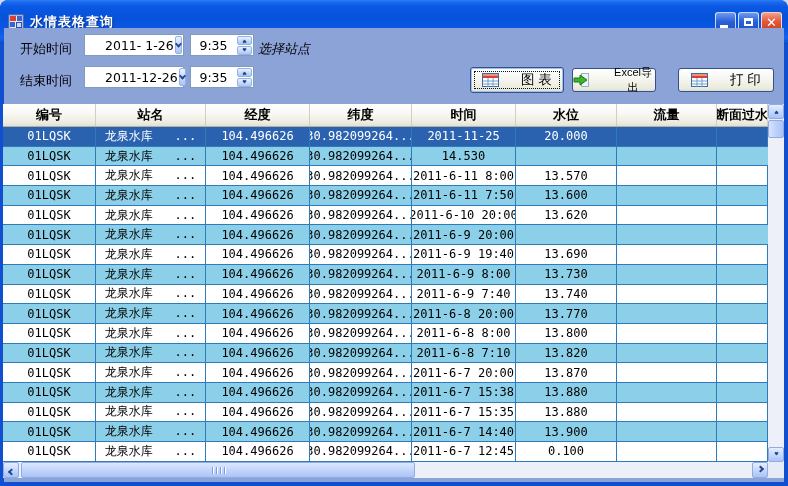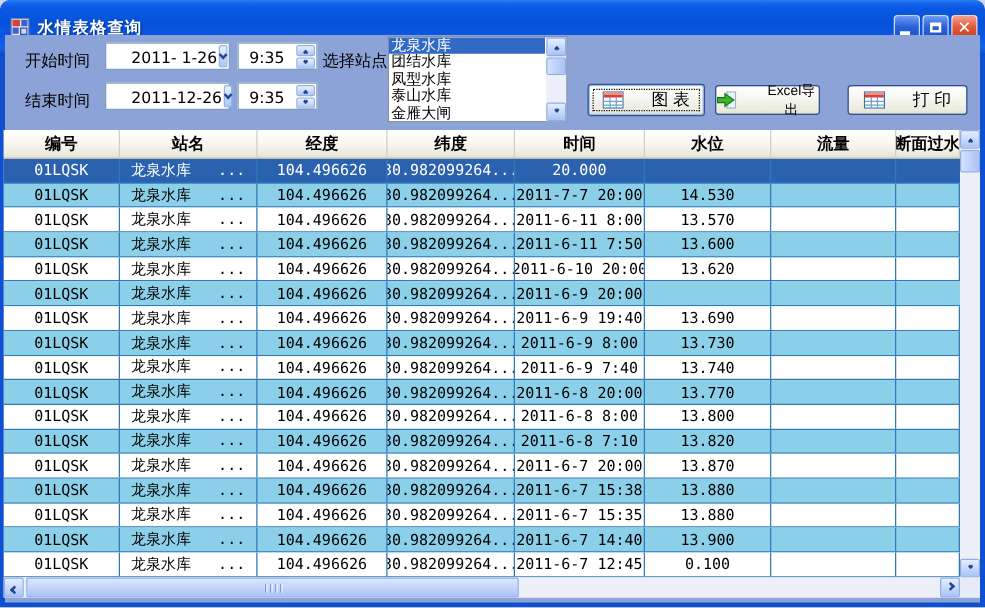--- a/index.html
+++ b/index.html
@@ -157,55 +157,22 @@
       <span class="spin-col">
         <span class="mini-btn spin-btn">
             <i class="chev up sm"></i>
           </span>
         <span class="mini-btn spin-btn">
             <i class="chev down sm"></i>
           </span>
       </span>
     </div>
 
-    <span class="lbl" style="left:254px; top:12px;">选择站点</span>
-
-    <div class="listbox">
-      <div class="list-items">
-
-          <div class="list-item selected">
-            <span>龙泉水库</span>
-          </div>
-
-          <div class="list-item">
-            <span>团结水库</span>
-          </div>
-
-          <div class="list-item">
-            <span>凤型水库</span>
-          </div>
-
-          <div class="list-item">
-            <span>泰山水库</span>
-          </div>
-
-          <div class="list-item">
-            <span>金雁大闸</span>
-          </div>
-        </div>
-      <div class="sb-v">
-        <span class="sb-btn" style="top:0;">
-            <i class="chev up sm"></i>
-          </span>
-        <span class="sb-thumb" style="top:16px; height:14px;"></span>
-        <span class="sb-btn" style="bottom:0; top:auto;">
-            <i class="chev down sm"></i>
-          </span>
-      </div>
-    </div>
+    <span class="lbl" style="left:254px; top:12px;font-style:italic;">选择站点</span>
+
 
     <button class="xp-btn focus" style="left:466px; top:39px; width:94px; height:26px;">
       <span class="tbl-icon">
         <svg width="17" height="14" viewBox="0 0 17 14">
           <rect x="0.5" y="0.5" width="16" height="13" fill="#fff" stroke="#3a6ea5"></rect>
           <rect x="1" y="1" width="15" height="2" fill="#f0907c"></rect>
           <rect x="1" y="3" width="15" height="2" fill="#d8413a"></rect>
           <path d="M6 5v9 M11 5v9 M1 8h15 M1 11h15" stroke="#6f9fd0" stroke-width="1" fill="none"></path>
         </svg>
       </span>
@@ -246,31 +213,31 @@
         <div class="hcell">断面过水</div>
       </div>
 
       <div class="grid-body">
 
           <div class="grid-row grid-cols selected">
             <div class="cell">01LQSK</div>
             <div class="cell">龙泉水库   ...</div>
             <div class="cell">104.496626</div>
             <div class="cell">30.982099264...</div>
+            <div class="cell">2011-11-25</div>
             <div class="cell">20.000</div>
             <div class="cell"></div>
             <div class="cell"></div>
           </div>
 
           <div class="grid-row grid-cols alt">
             <div class="cell">01LQSK</div>
             <div class="cell">龙泉水库   ...</div>
             <div class="cell">104.496626</div>
             <div class="cell">30.982099264...</div>
-            <div class="cell">2011-7-7 20:00</div>
             <div class="cell">14.530</div>
             <div class="cell"></div>
             <div class="cell"></div>
           </div>
 
           <div class="grid-row grid-cols">
             <div class="cell">01LQSK</div>
             <div class="cell">龙泉水库   ...</div>
             <div class="cell">104.496626</div>
             <div class="cell">30.982099264...</div>

